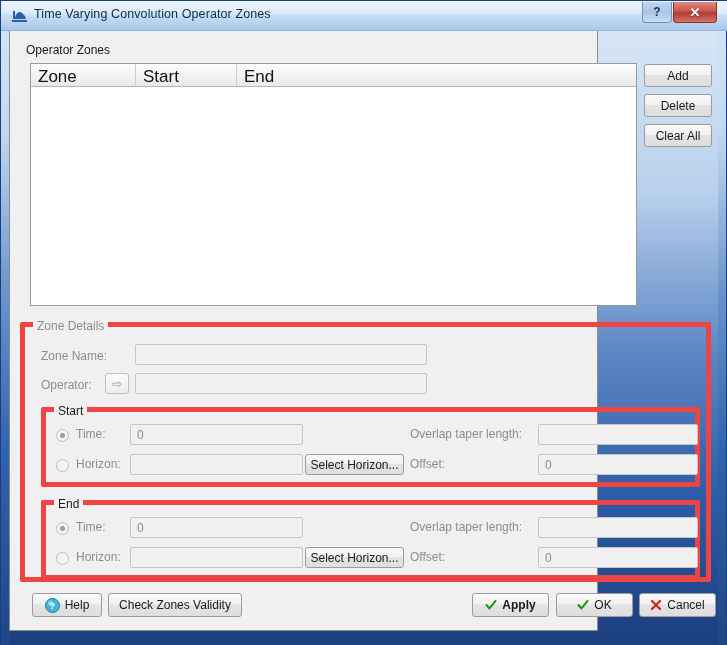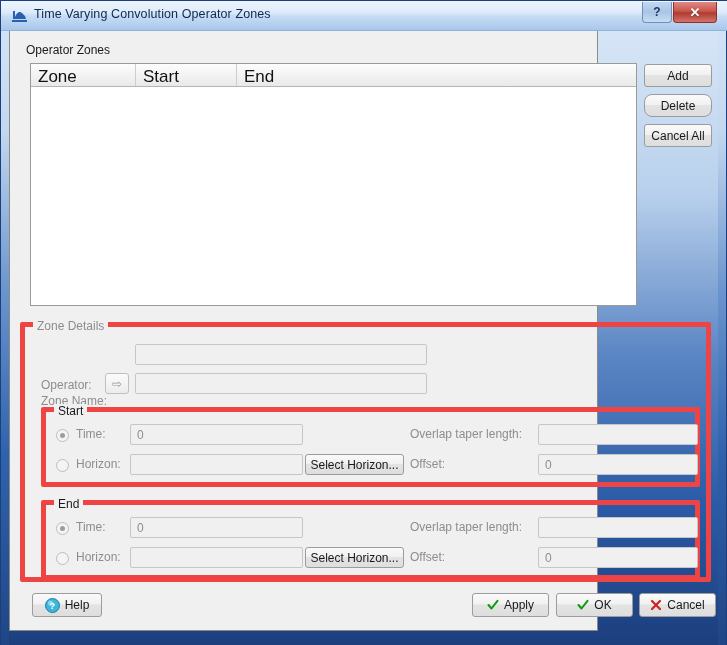--- a/index.html
+++ b/index.html
@@ -253,28 +253,28 @@
       <div class="table">
         <div class="table-head">
           <div class="th" style="width:105px">Zone</div>
           <div class="th" style="width:101px">Start</div>
           <div class="th" style="width:101px">End</div>
         </div>
         <div class="table-body"></div>
       </div>
 
       <div class="btn" style="left:626px; top:21px; width:68px; height:23px;">Add</div>
-      <div class="btn" style="left:626px; top:51px; width:68px; height:23px;border-radius:8px;">Delete</div>
-      <div class="btn" style="left:626px; top:81px; width:68px; height:23px;">Cancel All</div>
+      <div class="btn" style="left:626px; top:51px; width:68px; height:23px;">Delete</div>
+      <div class="btn" style="left:626px; top:81px; width:68px; height:23px;">Clear All</div>
     </div>
 
     <div class="group" style="left:10px; top:291px; width:691px; height:260px;">
       <div class="group-title disabled">Zone Details</div>
 
-      <div class="label" style="left:16px; top:22px;margin-top:45px;">Zone Name:</div>
+      <div class="label" style="left:16px; top:22px;">Zone Name:</div>
       <div class="input" style="left:110px; top:17px; width:292px; height:21px;"></div>
 
       <div class="label" style="left:16px; top:51px;">Operator:</div>
       <div class="btn disabled" style="left:80px; top:46px; width:24px; height:21px;">⇨</div>
       <div class="input" style="left:110px; top:46px; width:292px; height:21px;"></div>
 
       <div class="group" style="left:16px; top:80px; width:659px; height:80px;">
         <div class="group-title">Start</div>
 
         <span class="radio checked" style="left:10px; top:17px;"></span>
@@ -317,22 +317,23 @@
       <span class="btn-ico">
         <svg width="15" height="15" viewBox="0 0 15 15">
           <circle cx="7.5" cy="7.5" r="7" fill="#3fb5d8" stroke="#1b7fa5" stroke-width="1"></circle>
           <circle cx="5.6" cy="5.2" r="2.6" fill="#9fe2f4" opacity="0.75"></circle>
           <text x="7.5" y="11" font-size="9.5" font-family="Liberation Sans, sans-serif" font-weight="bold" fill="#ffffff" text-anchor="middle">?</text>
         </svg>
       </span>
       <span>Help</span>
     </div>
 
-
-    <div class="btn" style="left:462px; top:562px; width:77px; height:24px;">
+    <div class="btn" style="left:98px; top:562px; width:134px; height:24px;">Check Zones Validity</div>
+
+    <div class="btn" style="left:462px; top:562px; width:77px; height:24px;font-weight:bold;">
       <span class="btn-ico">
         <svg width="12" height="12" viewBox="0 0 12 12">
           <path d="M1.5 6 L4.5 9.5 L10.5 1.8" stroke="#119911" stroke-width="2" fill="none" stroke-linecap="round" stroke-linejoin="round"></path>
         </svg>
       </span>
       <span>Apply</span>
     </div>
 
     <div class="btn" style="left:546px; top:562px; width:77px; height:24px;">
       <span class="btn-ico">

